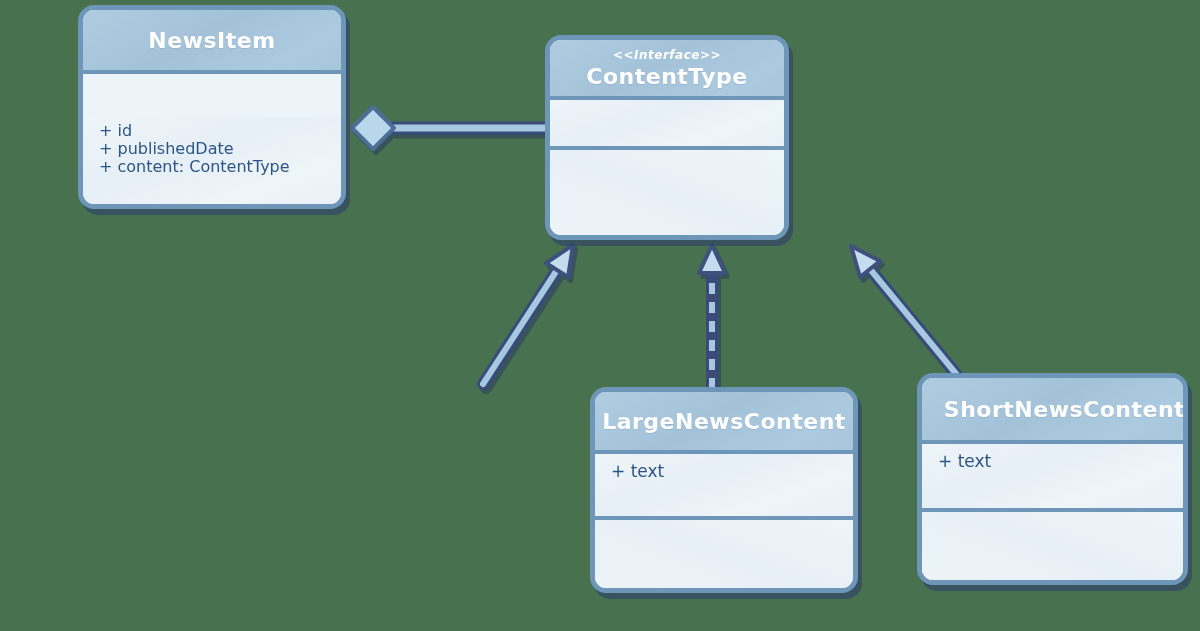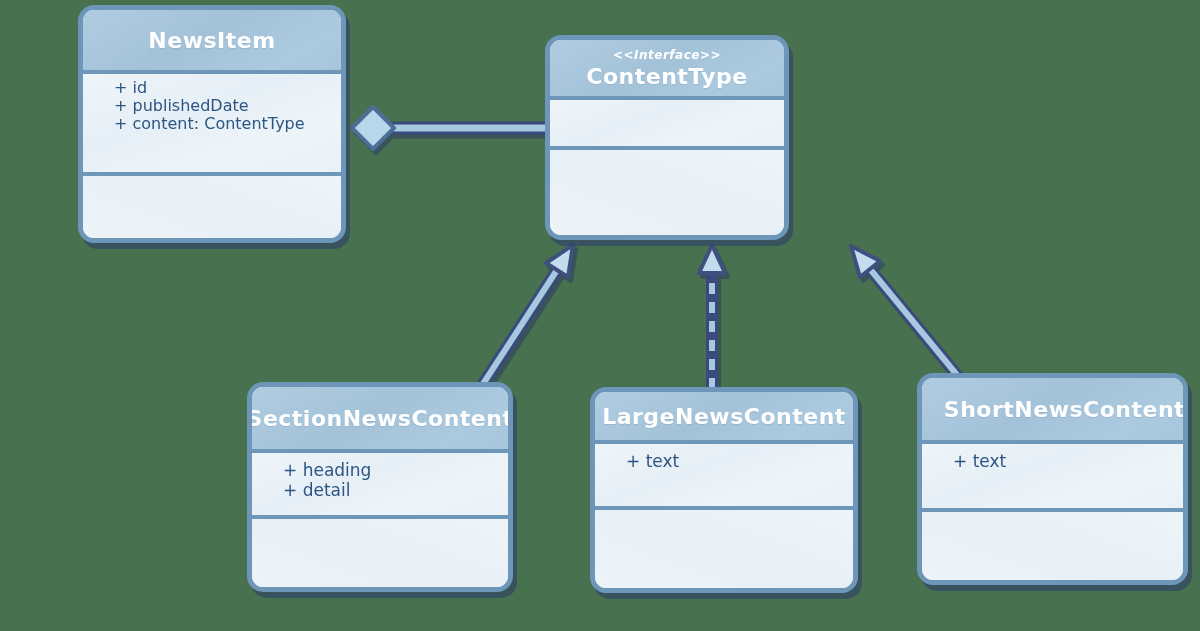--- a/index.html
+++ b/index.html
@@ -64,41 +64,41 @@
     box-sizing:border-box;
     flex:0 0 auto;
     border-bottom:4px solid #6d96b8;
     background:linear-gradient(160deg,#eef5f9 0%,#e6eff6 40%,#eef5f9 70%,#e9f1f7 100%);
     padding:7px 10px 0 16px;
     color:#2d5584;
     font-size:17px;
     line-height:20px;
   }
   .uml-attrs.tight { line-height:18px; padding-top:5px; font-size:16px; }
-  .uml-attr { white-space:nowrap;margin-left:15px; }
+  .uml-attr { white-space:nowrap; }
   .uml-methods {
     flex:1 1 auto;
     background:linear-gradient(200deg,#eef5f9 0%,#e7f0f6 50%,#edf4f8 100%);
   }
 
   
-  #box-newsitem   { left:78px;  top:5px;   width:268px; height:238px; }
+  #box-newsitem   { left:78px;  top:5px;   width:268px; height:204px;gap:43px; }
   #box-newsitem .uml-header { height:64px; }
   #box-newsitem .uml-attrs  { height:102px; }
 
   #box-contenttype { left:545px; top:35px;  width:244px; height:205px;text-align:right; }
   #box-contenttype .uml-header { height:60px; }
   #box-contenttype .uml-attrs  { height:50px; }
 
   #box-section { left:247px; top:382px; width:266px; height:210px; }
   #box-section .uml-header { height:66px; }
   #box-section .uml-attrs  { height:66px; }
 
   #box-large { left:590px; top:387px; width:268px; height:206px; }
-  #box-large .uml-header { height:52px;justify-content:center; }
+  #box-large .uml-header { height:62px;justify-content:center; }
   #box-large .uml-attrs  { height:66px; }
 
   #box-short { left:917px; top:373px; width:271px; height:212px; }
   #box-short .uml-header { height:66px;padding-left:24px; }
   #box-short .uml-attrs  { height:68px; }
 </style>
 </head>
 <body>
 
 <div id="canvas">
@@ -148,30 +148,20 @@
 
   <div class="uml-class" id="box-contenttype">
     <div class="uml-header">
       <div class="uml-stereotype">&lt;&lt;Interface&gt;&gt;</div>
       <div class="uml-title">ContentType</div>
     </div>
     <div class="uml-attrs"></div>
     <div class="uml-methods"></div>
   </div>
 
-  <div class="uml-class" id="box-section">
-    <div class="uml-header">
-      <div class="uml-title">SectionNewsContent</div>
-    </div>
-    <div class="uml-attrs">
-      <div class="uml-attr">+ heading</div>
-      <div class="uml-attr">+ detail</div>
-    </div>
-    <div class="uml-methods"></div>
-  </div>
 
   <div class="uml-class" id="box-large">
     <div class="uml-header">
       <div class="uml-title">LargeNewsContent</div>
     </div>
     <div class="uml-attrs">
       <div class="uml-attr">+ text</div>
     </div>
     <div class="uml-methods"></div>
   </div>

